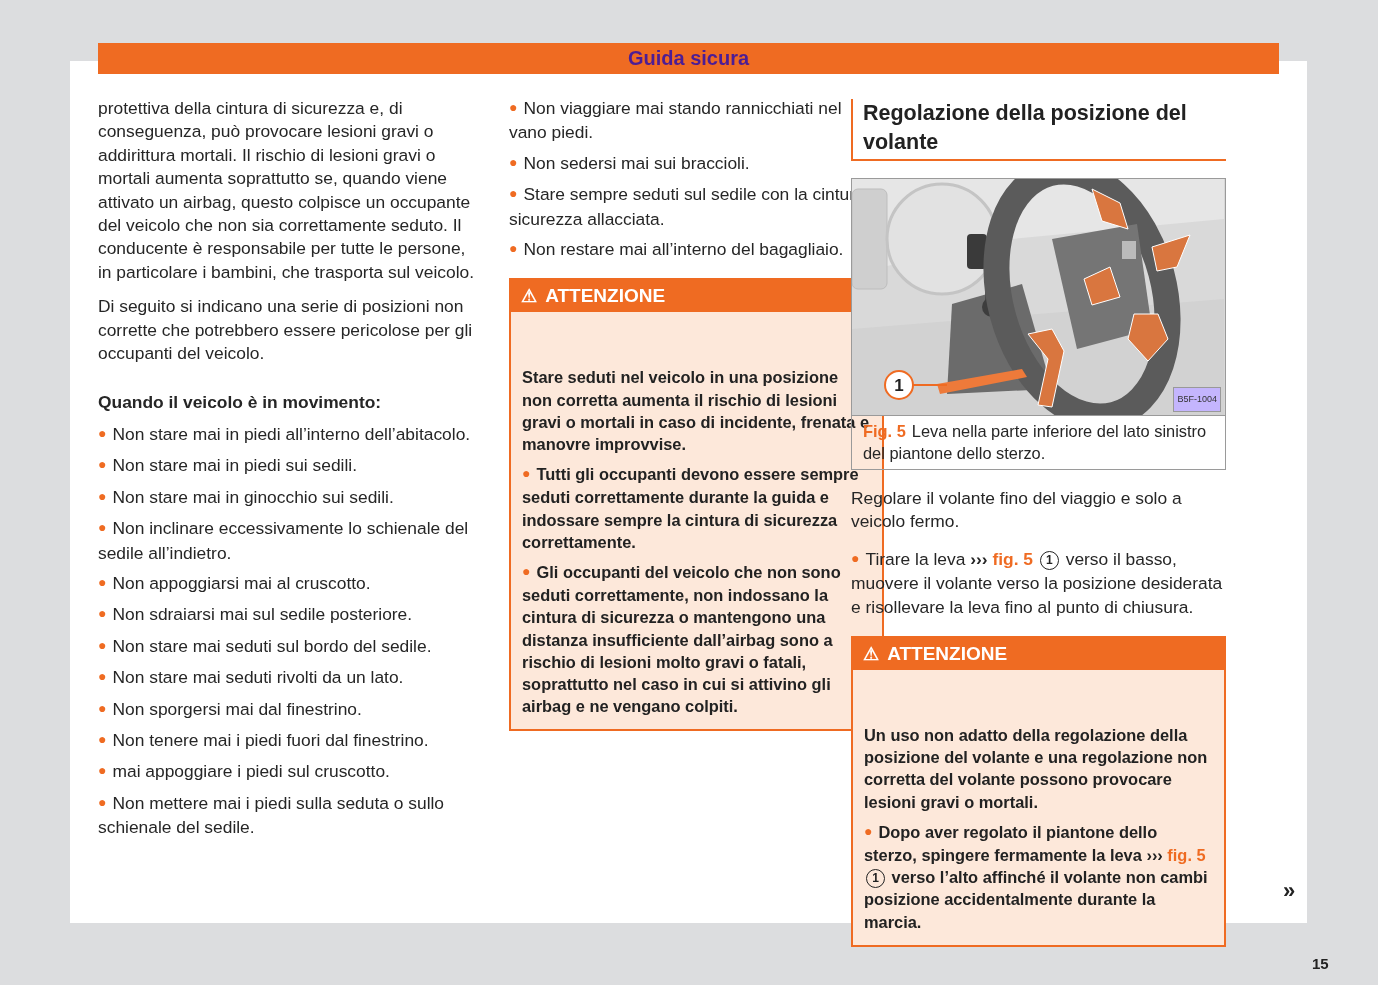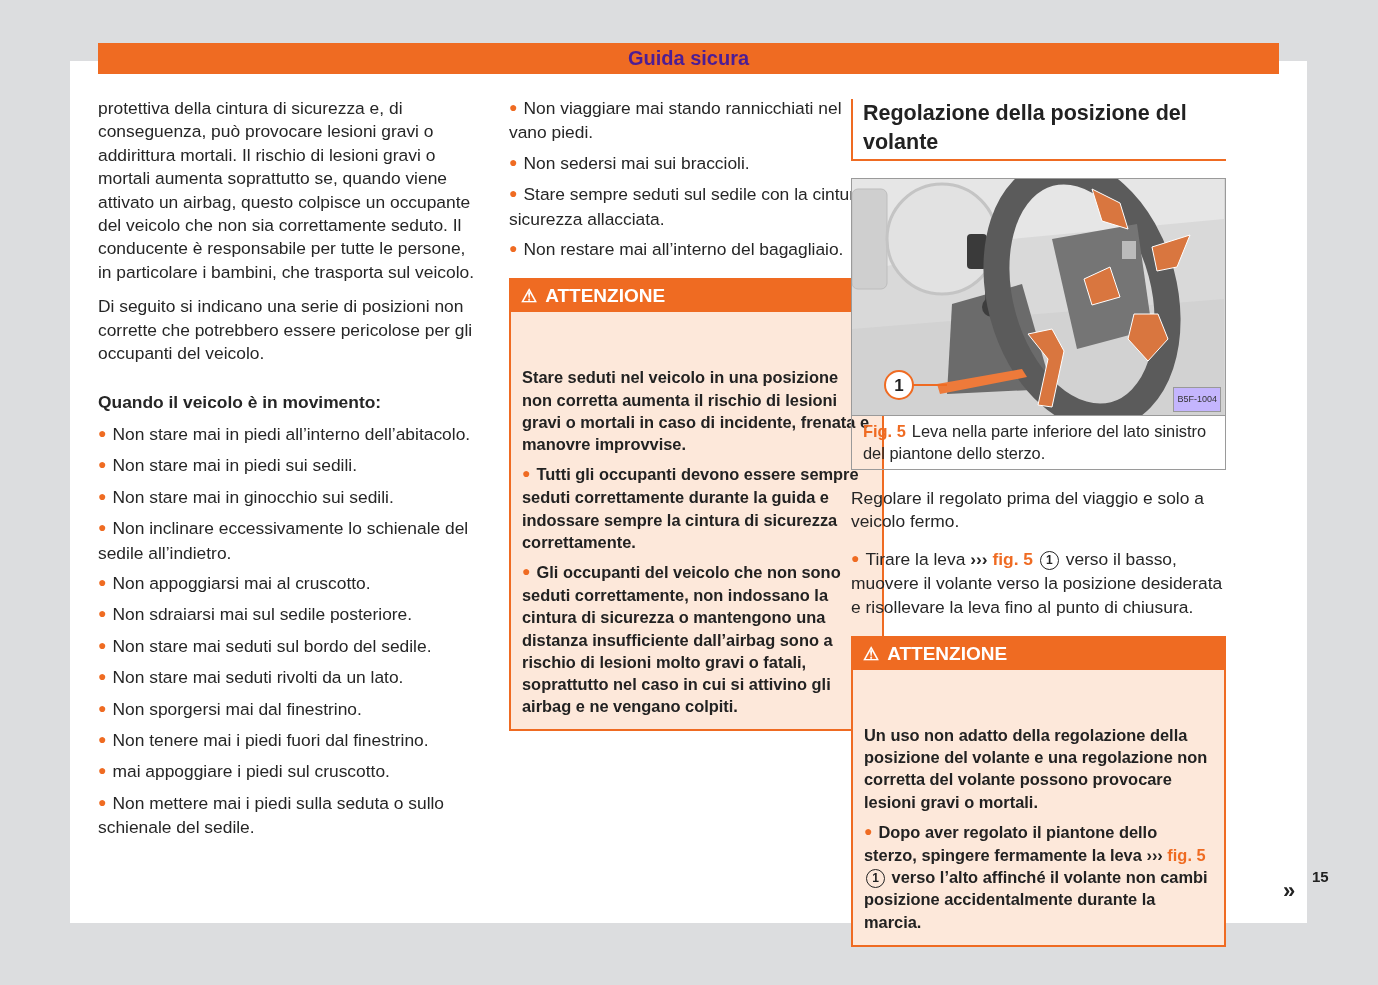--- a/index.html
+++ b/index.html
@@ -41,21 +41,21 @@
     position:absolute; right:4px; bottom:3px; font-size:9px; background:#c4b5fd; border:1px solid #999; padding:0 3px; color:#333;
   }
   .fig-caption { padding:5px 10px 5px 11px; font-size:16.4px; line-height:21.5px; }
   .fig-label { color:#ef6b22; font-weight:bold; margin-right:6px; }
   .orange { color:#ef6b22; font-weight:bold; }
   .circ {
     display:inline-block; width:17px; height:17px; border:1.5px solid #222; border-radius:50%;
     font-size:12px; line-height:17px; text-align:center; font-weight:bold; vertical-align:1px; margin:0 2px;
   }
   .continue { position:absolute; left:1283px; top:878px; font-size:22px; font-weight:bold; color:#222; }
-  .page-num { position:absolute; left:1312px; top:868px; font-size:15px; font-weight:bold; color:#222; }
+  .page-num { position:absolute; left:1312px; top:955px; font-size:15px; font-weight:bold; color:#222; }
 </style>
 </head>
 <body>
 
 <div class="page"></div>
 <div class="header-bar">Guida sicura</div>
 
 <div class="col col1">
   <p>protettiva della cintura di sicurezza e, di conseguenza, può provocare lesioni gravi o addirittura mortali. Il rischio di lesioni gravi o mortali aumenta soprattutto se, quando viene attivato un airbag, questo colpisce un occupante del veicolo che non sia correttamente seduto. Il conducente è responsabile per tutte le persone, in particolare i bambini, che trasporta sul veicolo.</p>
   <p>Di seguito si indicano una serie di posizioni non corrette che potrebbero essere pericolose per gli occupanti del veicolo.</p>
@@ -123,21 +123,21 @@
         <line x1="58" y1="206" x2="95" y2="206" stroke="#ef6b22" stroke-width="2"></line>
         <circle cx="47" cy="206" r="14" fill="#fff" stroke="#ef6b22" stroke-width="2"></circle>
         <text x="47" y="212" text-anchor="middle" font-size="17" font-weight="bold" font-family="Liberation Sans, sans-serif" fill="#222">1</text>
       </svg>
       <span class="fig-code">B5F-1004</span>
     </div>
     <div class="fig-caption">
       <span class="fig-label">Fig. 5</span><span>Leva nella parte inferiore del lato sinistro del piantone dello sterzo.</span>
     </div>
   </div>
-  <p style="margin-top:17px">Regolare il regolato prima del viaggio e solo a veicolo fermo.</p>
+  <p style="margin-top:17px">Regolare il volante fino del viaggio e solo a veicolo fermo.</p>
   <p style="margin-top:14px">
     <span class="bullet">●</span><span>Tirare la leva</span>
     <span style="font-weight:bold">›››</span>
     <span class="orange">fig. 5</span>
     <span class="circ">1</span>
     <span>verso il basso, muovere il volante verso la posizione desiderata e risollevare la leva fino al punto di chiusura.</span>
   </p>
   <div class="warn" style="margin-top:17px">
     <div class="warn-head">
       <span class="tri">⚠</span><span>ATTENZIONE</span>

